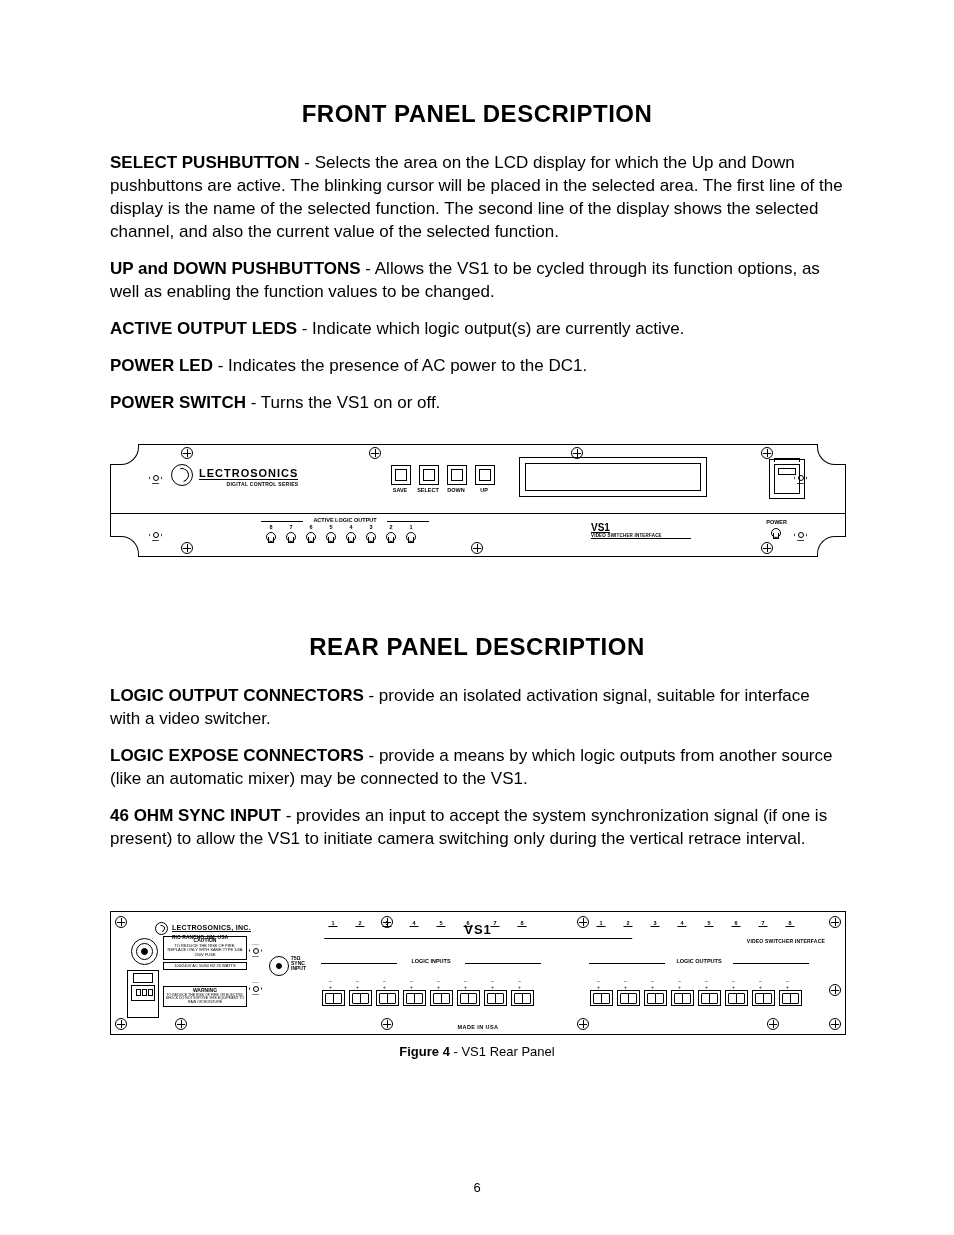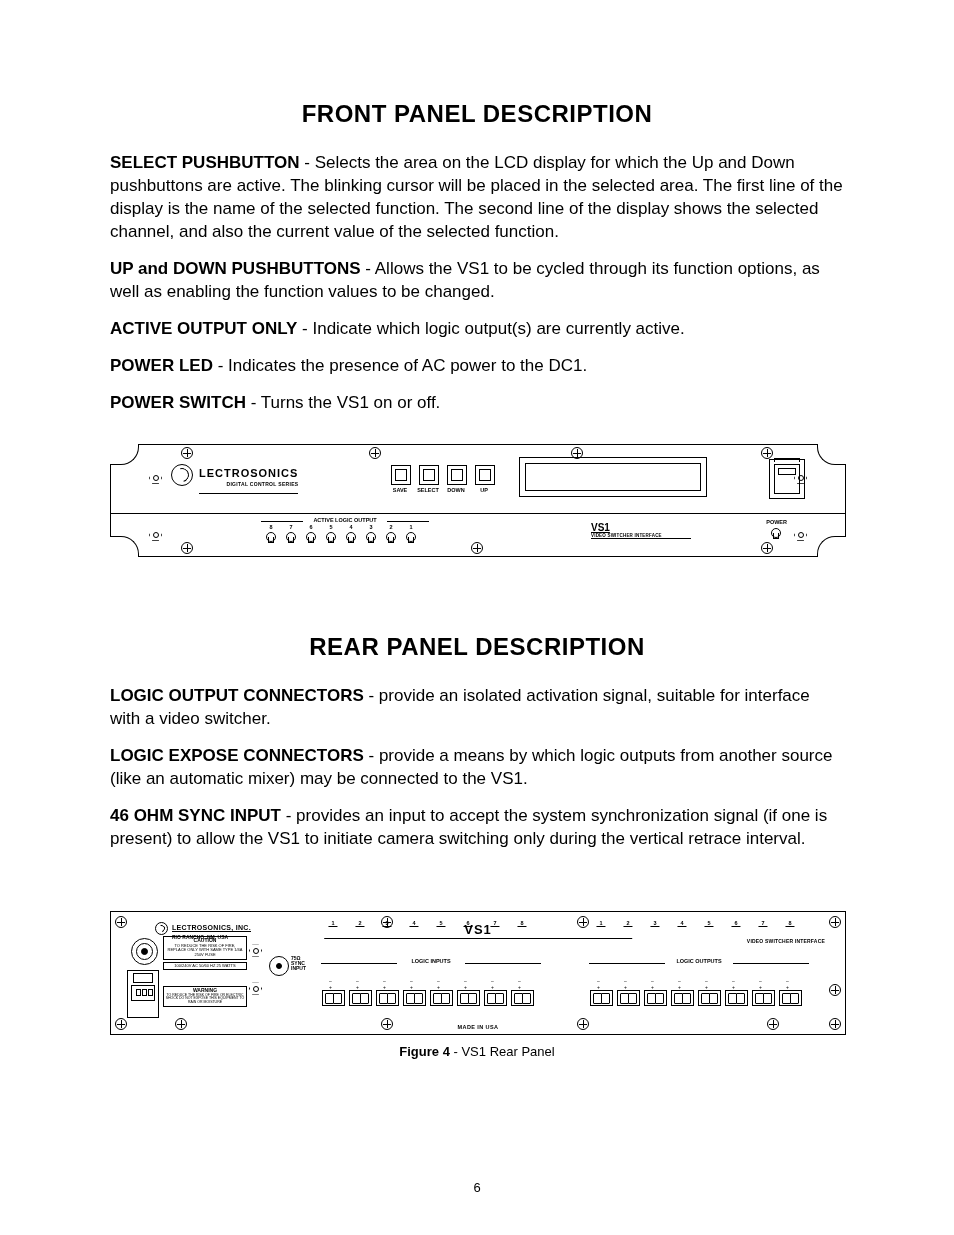--- a/index.html
+++ b/index.html
@@ -38,21 +38,21 @@
   .lcd .l2{position:absolute;left:5px;right:5px;top:5px;bottom:5px;border:1px solid #000}
 
   .pwr-sw{position:absolute;border:1px solid #000;width:34px;height:38px;top:14px;right:40px}
   .pwr-sw .cap{position:absolute;left:4px;right:4px;top:-2px;height:3px;border:1px solid #000;border-bottom:none}
   .pwr-sw .rocker{position:absolute;left:4px;right:4px;top:4px;bottom:4px;border:1px solid #000}
   .pwr-sw .rocker:after{content:"";position:absolute;left:3px;right:3px;top:3px;height:5px;border:1px solid #000}
 
   .logo-wrap{position:absolute;left:60px;top:18px;display:flex;align-items:center;gap:6px}
   .swirl{width:20px;height:20px;border:1.5px solid #000;border-radius:50%;position:relative}
   .swirl:after{content:"";position:absolute;left:3px;top:3px;right:3px;bottom:3px;border:1.5px solid #000;border-radius:50%;border-left-color:transparent;border-bottom-color:transparent;transform:rotate(30deg)}
-  .brand{font-size:11px;font-weight:900;letter-spacing:1px;border-bottom:1.5px solid #000;padding-bottom:14px}
+  .brand{font-size:11px;font-weight:900;letter-spacing:1px;border-bottom:1.5px solid #000;padding-bottom:0}
   .brand-sub{display:block;font-size:5px;font-weight:700;letter-spacing:.3px;text-align:right}
 
   .alo-frame{position:absolute;left:150px;top:4px;width:168px;height:34px}
   .alo-title{position:absolute;top:-1px;left:50%;transform:translateX(-50%);font-size:5.5px;font-weight:700;background:#fff;padding:0 3px;white-space:nowrap}
   .alo-line{position:absolute;top:3px;height:1px;background:#000}
   .alo-line.l{left:0;width:42px}
   .alo-line.r{right:0;width:42px}
   .led{width:8px;height:8px;border:1px solid #000;border-radius:50%;position:absolute}
   .led:after{content:"";position:absolute;left:1px;top:4px;right:1px;height:5px;border-left:1px solid #000;border-right:1px solid #000;border-bottom:1px solid #000}
   .lednum{position:absolute;font-size:5.5px;font-weight:700;transform:translateX(-50%)}
@@ -112,21 +112,21 @@
 </style>
 </head>
 <body>
 
 <div class="page">
 
   <h1>FRONT PANEL DESCRIPTION</h1>
 
   <p><span class="term">SELECT PUSHBUTTON</span><span> - Selects the area on the LCD display for which the Up and Down pushbuttons are active.  The blinking cursor will be placed in the selected area.  The first line of the display is the name of the selected function.  The second line of the display shows the selected channel, and also the current value of the selected function.</span></p>
   <p><span class="term">UP and DOWN PUSHBUTTONS</span><span> - Allows the VS1 to be cycled through its function options, as well as enabling the function values to be changed.</span></p>
-  <p><span class="term">ACTIVE OUTPUT ONLY</span><span> - Indicate which logic output(s) are currently active.</span></p>
+  <p><span class="term">ACTIVE OUTPUT LEDS</span><span> - Indicate which logic output(s) are currently active.</span></p>
   <p><span class="term">POWER LED</span><span> - Indicates the presence of AC power to the DC1.</span></p>
   <p><span class="term">POWER SWITCH</span><span> - Turns the VS1 on or off.</span></p>
 
   <div class="panel">
     <div class="panel-top">
       <div class="roundcut tl"></div>
       <div class="roundcut tr"></div>
 
       <div class="screwC" style="left:70px;top:2px"></div>
       <div class="screwC" style="left:258px;top:2px"></div>

